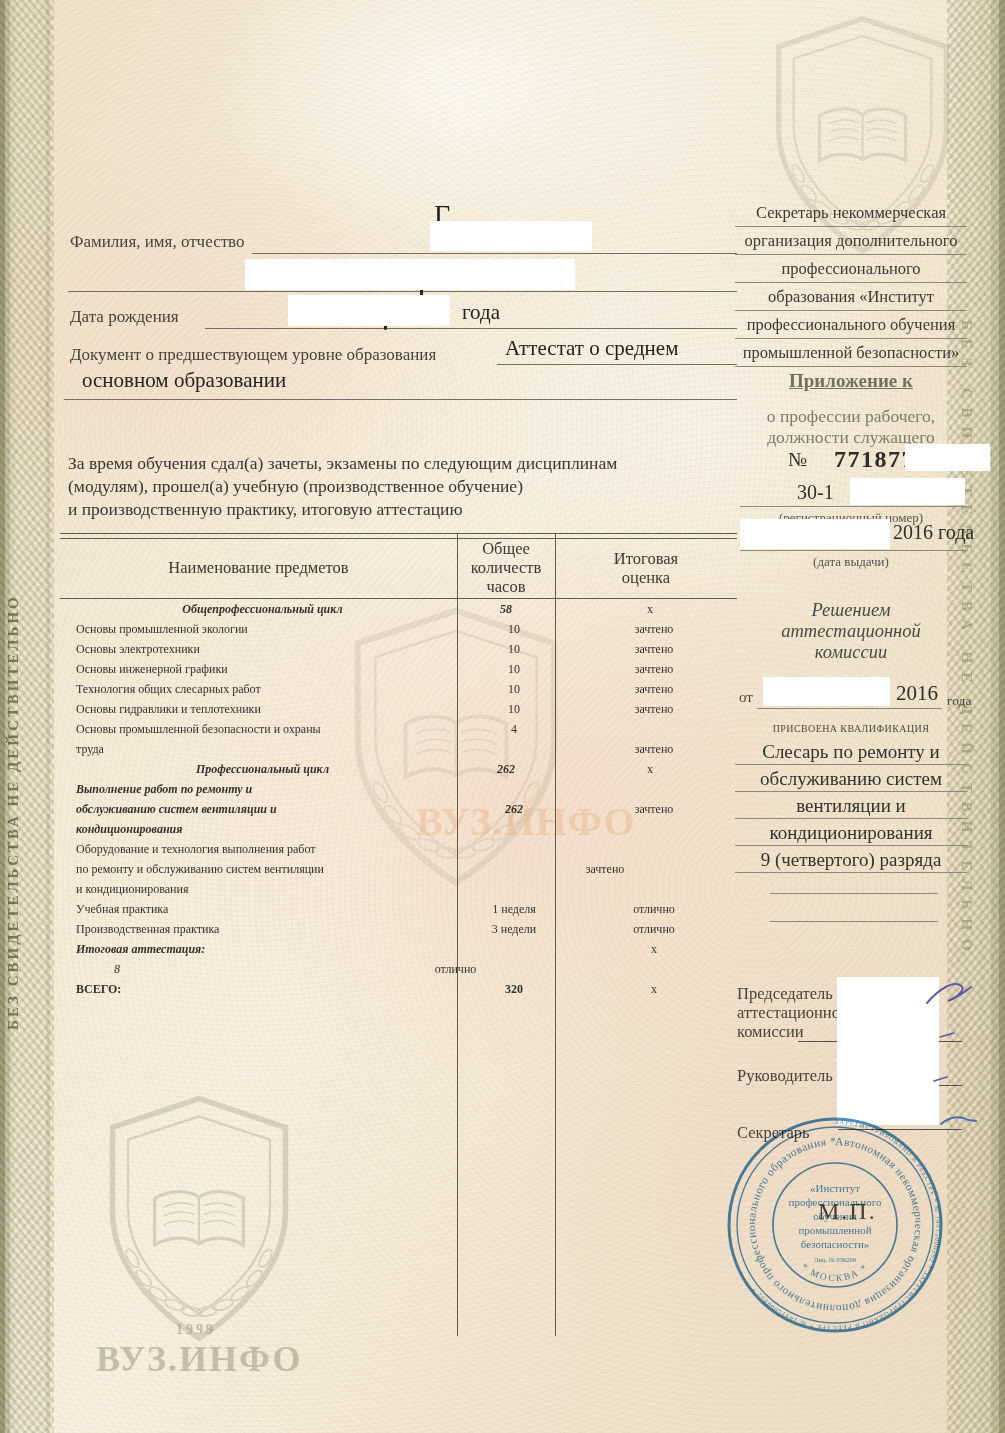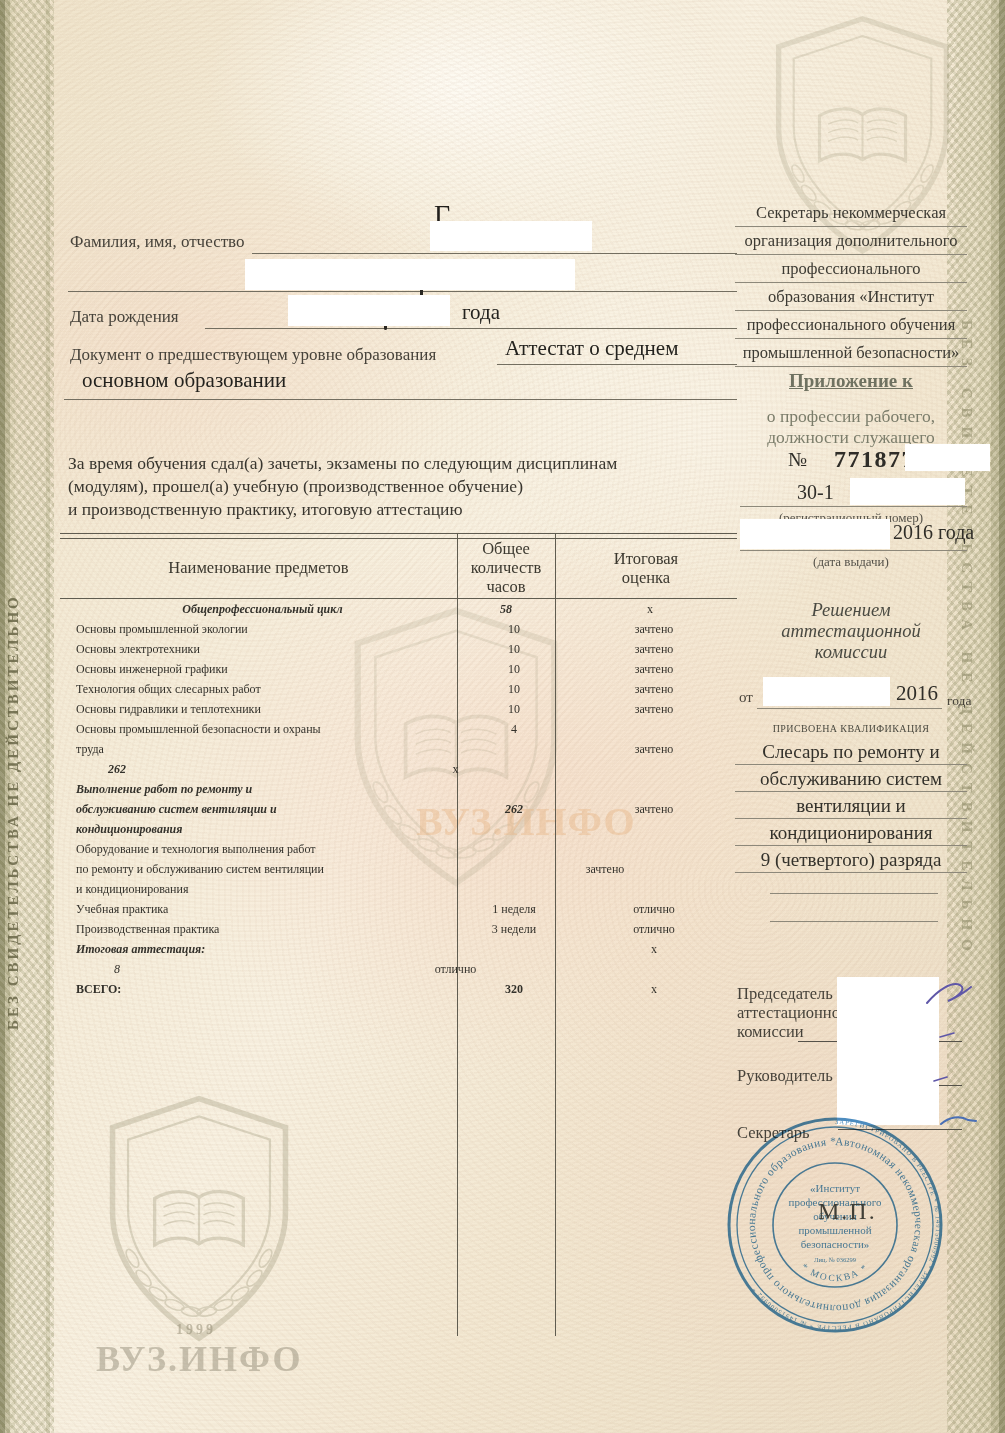--- a/index.html
+++ b/index.html
@@ -218,20 +218,21 @@
         <div class="th">10</div>
         <div class="tg">зачтено</div>
       </div>
       <div class="trow">
         <div class="tn">Основы промышленной безопасности и охраны
 труда</div>
         <div class="th vtop">4</div>
         <div class="tg vbottom">зачтено</div>
       </div>
       <div class="trow section">
+        <div class="tn">Профессиональный цикл</div>
         <div class="th">262</div>
         <div class="tg">x</div>
       </div>
       <div class="trow bold-name">
         <div class="tn">Выполнение работ по ремонту и
 обслуживанию систем вентиляции и
 кондиционирования</div>
         <div class="th">262</div>
         <div class="tg">зачтено</div>
       </div>

